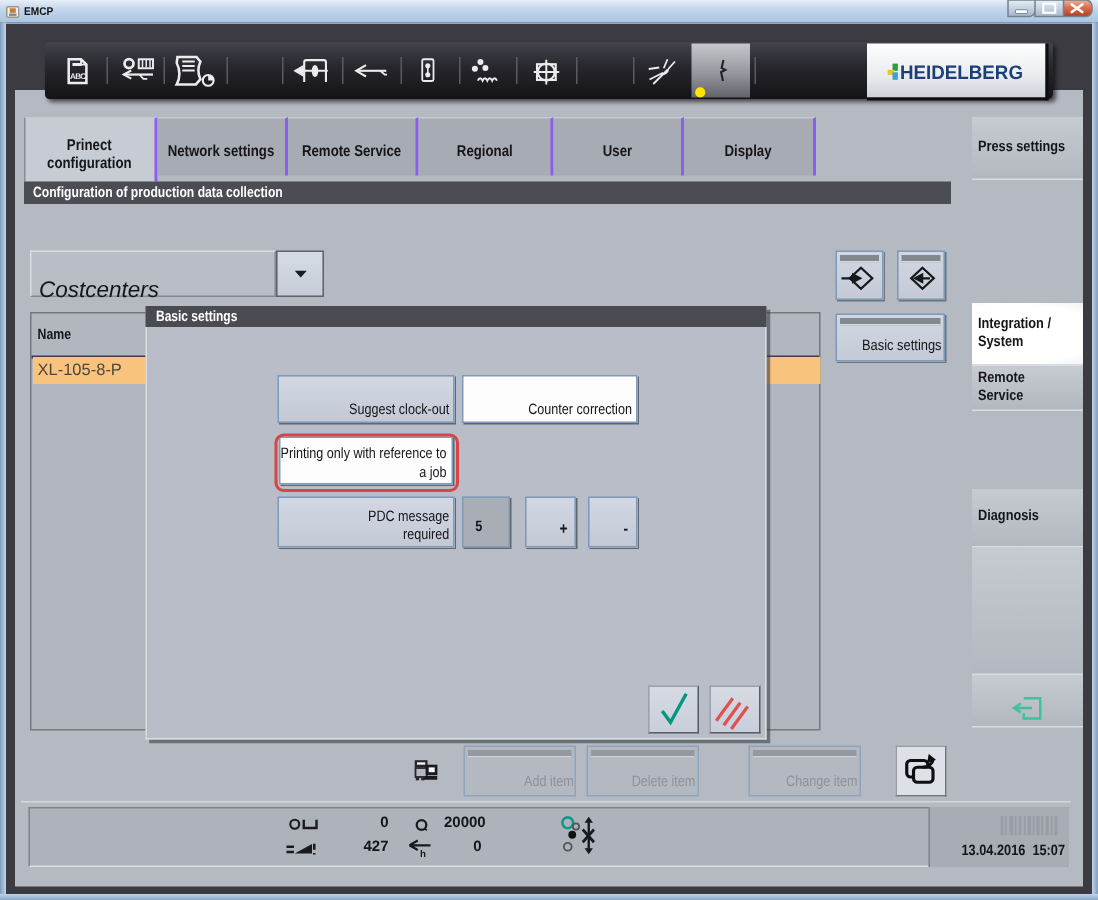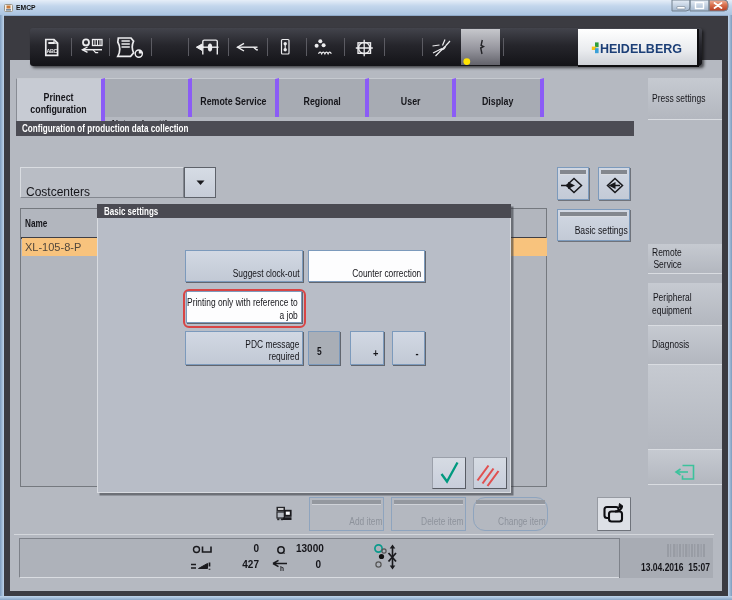--- a/index.html
+++ b/index.html
@@ -14,29 +14,29 @@
 #frameB{left:0;top:596px;width:732px;height:4px;background:linear-gradient(#bfd4ea,#89a6c6);}
 #apptitle{left:16px;top:2.5px;font-size:7.5px;font-weight:bold;color:#111;transform:scaleX(0.9);transform-origin:0 0;}
 
 #panel{left:10px;top:60px;width:712px;height:531px;background:#b5b9c1;}
 
 #toolbar{left:30px;top:28px;width:672px;height:38px;background:linear-gradient(#43444c,#26262c 45%,#131317);border-radius:3px;box-shadow:2px 2px 3px rgba(10,10,12,0.65);}
 .tsep{position:absolute;top:10px;width:1px;height:18px;background:#5b5b62;}
 #selcell{left:431px;top:1px;width:39px;height:36px;background:linear-gradient(#c6c7cc,#96969e 55%,#63636b);}
 #hdpanel{left:548px;top:1px;width:119px;height:36px;background:linear-gradient(#ffffff,#e9ebee 60%,#cfd2d8);border-right:2px solid #0e0e10;border-bottom:2px solid #0e0e10;}
 
-.tab{top:78px;height:39px;background:#a7abb3;border-top:1px solid #c6cad0;border-right:4px solid #8b5cf6;box-sizing:border-box;text-align:center;font-size:10.5px;font-weight:bold;color:#15151a;padding-top:5px;}
+.tab{top:78px;height:39px;background:#a7abb3;border-top:1px solid #c6cad0;border-right:2px solid #8b5cf6;box-sizing:border-box;text-align:center;font-size:10.5px;font-weight:bold;color:#15151a;padding-top:5px;}
 .tab span{vertical-align:middle;line-height:12px;}
 .tab i{display:inline-block;height:100%;vertical-align:middle;font-style:normal;}
 #tabactive{left:16px;width:89px;background:#c7cbd3;border-left:1px solid #888c94;height:43px;}
 
 #hdrbar{left:16px;top:121px;width:618px;height:15px;background:#4c4c54;color:#fff;font-size:10.5px;font-weight:bold;line-height:15px;padding-left:6px;box-sizing:border-box;}
 
 #ccfield{left:20px;top:167px;width:164px;height:31px;background:#b9bdc5;border-top:1px solid #d9dce1;border-left:1px solid #d9dce1;border-bottom:1px solid #83878f;border-right:1px solid #83878f;box-sizing:border-box;}
-#cclabel{left:26px;top:185px;font-size:12px;color:#15151a;}
+#cclabel{left:26px;top:185px;font-size:15px;color:#15151a;font-style:italic;}
 #ccbtn{left:184px;top:167px;width:32px;height:31px;background:linear-gradient(#d6dce5,#c6ccd7);border:1px solid #5e626a;box-sizing:border-box;}
 
 #table{left:20px;top:208px;width:527px;height:279px;background:#b2b6be;border:1px solid #75797f;box-sizing:border-box;}
 #thead{left:0;top:0;width:525px;height:28px;border-bottom:2px solid #3f3f45;}
 #thname{left:4px;top:9px;font-size:10px;font-weight:bold;color:#15151a;transform:scaleX(0.82);transform-origin:0 0;}
 #orow{left:1px;top:29px;width:525px;height:18px;background:#f8c37d;font-size:11px;color:#51473c;line-height:18px;padding-left:3px;box-sizing:border-box;}
 
 .rbtn{background:linear-gradient(#d2d8e3,#c3cad6);border:1px solid #7c9abc;box-sizing:border-box;box-shadow:1px 1px 0 #6f737b;}
 .rstrip{position:absolute;left:2px;top:2px;right:2px;height:4px;background:#83878e;border-bottom:1px solid #d8dbe0;}
 #dia1{left:557px;top:167px;width:32px;height:33px;}
@@ -48,21 +48,21 @@
 .dbtn .strip{position:absolute;left:2px;top:2px;right:2px;height:4px;background:#94989f;border-bottom:1px solid #cfd2d8;}
 .dbtn .lbl{position:absolute;right:1px;bottom:3px;font-size:10px;color:#8d929b;transform:scaleX(0.84);transform-origin:100% 100%;white-space:nowrap;}
 #rotbtn{left:597px;top:497px;width:34px;height:34px;background:#dde0e6;border:1px solid #969aa2;border-right-color:#6f737b;border-bottom-color:#6f737b;box-sizing:border-box;}
 
 #statusbar{left:19px;top:538px;width:694px;height:40px;background:#aeb2ba;border-top:1px solid #7e828a;border-left:1px solid #7e828a;border-bottom:1px solid #d9dce1;border-right:1px solid #d9dce1;box-sizing:border-box;}
 #datepanel{left:619px;top:538px;width:94px;height:40px;background:#a8acb4;border-left:1px solid #7e828a;box-sizing:border-box;}
 #datetext{top:561px;font-size:10px;font-weight:bold;color:#15151a;transform:scaleX(0.85);transform-origin:0 0;white-space:nowrap;}
 .snum{position:absolute;font-size:10px;font-weight:bold;color:#15151a;}
 
 #sidebar{left:648px;top:78px;width:74px;height:407px;}
-.sitem{position:absolute;left:0;width:74px;background:linear-gradient(#c6cad1,#b3b7bf);border-bottom:1px solid #d9dce1;box-sizing:border-box;font-size:10px;font-weight:normal;color:#15151a;line-height:12.5px;text-align:right;}
+.sitem{position:absolute;left:0;width:74px;background:linear-gradient(#c6cad1,#b3b7bf);border-bottom:1px solid #d9dce1;box-sizing:border-box;font-size:10px;font-weight:bold;color:#15151a;line-height:12.5px;}
 .sitem .txt{position:absolute;left:4px;top:50%;transform:translateY(-50%) scaleX(0.85);transform-origin:0 50%;white-space:nowrap;}
 #sactive{background:radial-gradient(ellipse 150% 85% at 35% 50%, #ffffff 55%, #e9ecf0 82%, #c6cad1 100%);}
 
 #dialog{left:97px;top:204px;width:414px;height:289px;background:#b8bdc7;box-shadow:2.5px 2.5px 0 rgba(50,52,58,0.55);}
 #dtitle{left:0;top:0;width:414px;height:14px;background:#4a4a52;color:#fff;font-size:11px;font-weight:bold;line-height:14px;padding-left:7px;box-sizing:border-box;}
 #dbody{left:0;top:14px;width:414px;height:275px;border:1px solid #d9dce1;border-top:none;box-sizing:border-box;}
 .sbtn{position:absolute;background:linear-gradient(#d2d8e3,#c2c9d5);border:1px solid #7c9abc;box-sizing:border-box;box-shadow:1px 1px 0 #62666e;font-size:10px;color:#15151a;}
 .sbtn .lbl{position:absolute;right:3px;bottom:1px;text-align:right;line-height:12px;transform:scaleX(0.84);transform-origin:100% 100%;white-space:nowrap;}
 .wbtn{background:#fdfdfe;}
 #redsel{left:86px;top:84.5px;width:123px;height:39.5px;border:2px solid #d84545;border-radius:6px;box-sizing:border-box;}
@@ -160,51 +160,51 @@
     <path d="M6 13.9 h9.5 v-2.6 h-8 z" fill="#1a1a1e"></path>
   </svg>
 <div class="abs dbtn" style="left:309px;text-align:center;">
     <div class="strip"></div>
     <div class="lbl">Add item</div>
   </div>
 <div class="abs dbtn" style="left:391px;">
     <div class="strip"></div>
     <div class="lbl">Delete item</div>
   </div>
-<div class="abs dbtn" style="left:473px;border-radius:12px;">
+<div class="abs dbtn" style="left:499px;">
     <div class="strip"></div>
     <div class="lbl">Change item</div>
   </div>
 <div class="abs" id="rotbtn">
     <svg class="abs" style="left:0;top:0" width="34" height="34" fill="none" stroke="#0e0e12" stroke-width="2.1">
       <rect x="6.5" y="9" width="14" height="11" rx="2.5"></rect>
       <rect x="11" y="13.5" width="13" height="10" rx="2.5" fill="#dde0e6"></rect>
       <path d="M17 13.5 a7 6 0 0 0 7 -5"></path>
       <path d="M21.5 5.5 l3.5 2.8 l-4.3 1.8 z" fill="#0e0e12" stroke-width="1"></path>
     </svg>
   </div>
 
 <div class="abs" style="left:14px;top:533.5px;width:700px;height:1px;background:#d4d7dc;"></div>
 <div class="abs" id="statusbar"></div>
 <div class="abs" id="datepanel"></div>
 <div class="abs snum" id="datetext" style="left:641px;top:562px;">13.04.2016&nbsp; 15:07</div>
 <div class="abs snum" style="left:245px;top:543px;width:14px;text-align:right;">0</div>
-<div class="abs snum" style="left:296px;top:543px;">13000</div>
+<div class="abs snum" style="left:296px;top:543px;">20000</div>
 <div class="abs snum" style="left:237px;top:559px;width:22px;text-align:right;">427</div>
 <div class="abs snum" style="left:303px;top:559px;width:18px;text-align:right;">0</div>
 
 <div class="abs" id="sidebar">
   <div class="sitem" style="top:0;height:42px;">
       <div class="txt">Press settings</div>
     </div>
+  <div class="sitem" id="sactive" style="top:124px;height:42px;">
+      <div class="txt">Integration /<br>System</div>
+    </div>
   <div class="sitem" style="top:166px;height:30px;">
       <div class="txt">Remote<br>Service</div>
-    </div>
-  <div class="sitem" style="top:205px;height:43px;">
-      <div class="txt">Peripheral<br>equipment</div>
     </div>
   <div class="sitem" style="top:248px;height:39px;">
       <div class="txt">Diagnosis</div>
     </div>
   <div class="sitem" style="top:287px;height:85px;"></div>
   <div class="sitem" style="top:372px;height:34.5px;"></div>
 </div>
 
 <div class="abs" id="toolbar">
   <div class="tsep" style="left:40.5px"></div>

